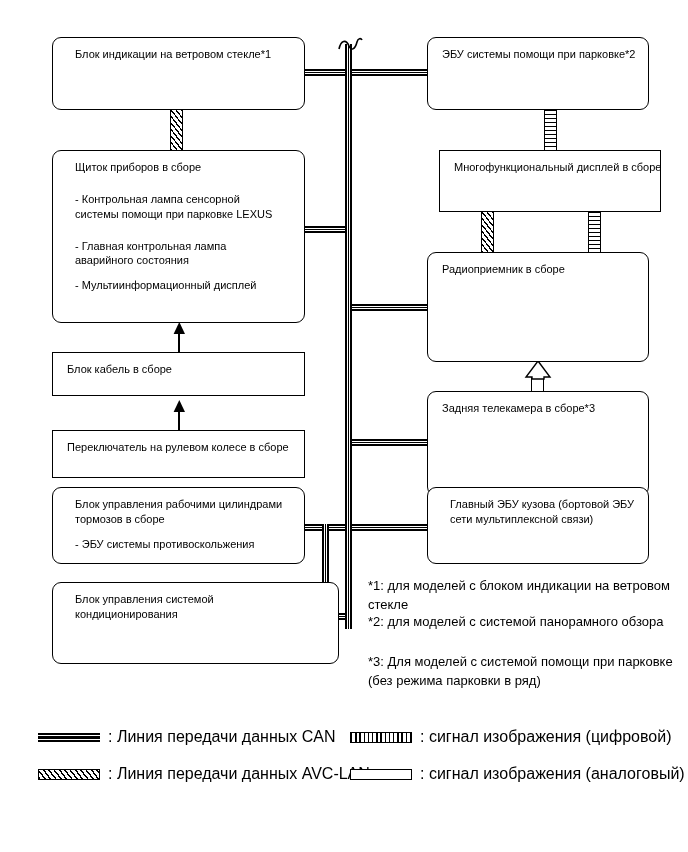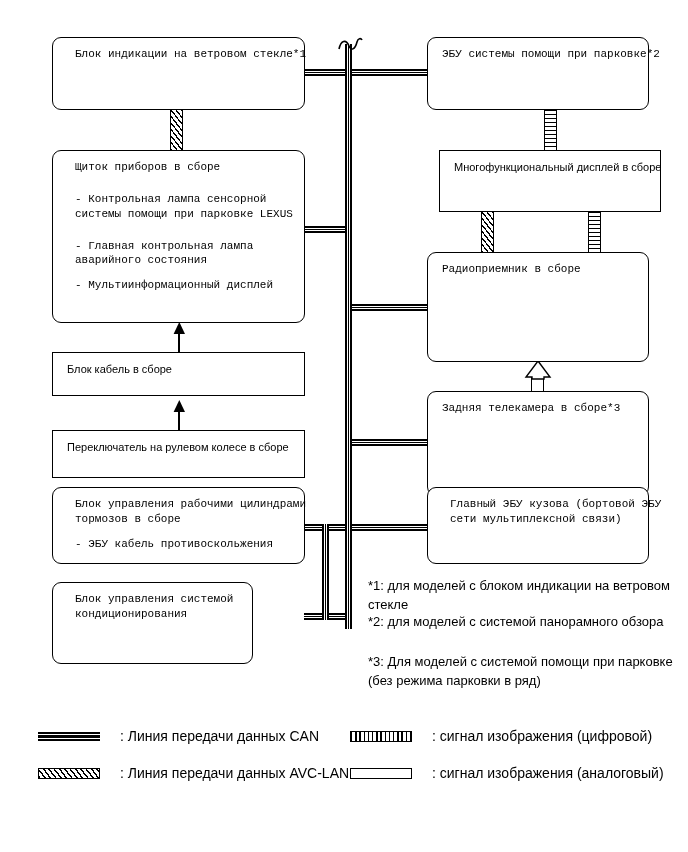--- a/index.html
+++ b/index.html
@@ -19,21 +19,21 @@
   
   .box {
     position: absolute;
     border: 1.6px solid #000;
     background: #fff;
     padding: 9px 14px 6px 22px;
     font-size: 11px;
     line-height: 1.35;
     z-index: 6;
   }
-  .box.round { border-radius: 9px; font-family: Liberation Mono, monospace; }
+  .box.round { border-radius: 9px; }
   .box.square { border-radius: 0; padding-left: 14px; }
   .box .ln { display: block; white-space: pre; }
   .box .gap-lg { display: block; height: 17px; }
   .box .gap-sm { display: block; height: 10px; }
   .box.center { text-align: left; padding-left: 14px; }
 
   
   .can-h {
     position: absolute;
     height: 7px;
@@ -105,21 +105,21 @@
   .fnote {
     position: absolute;
     font-size: 13px;
     line-height: 1.45;
     white-space: pre-line;
     z-index: 6;
   }
 
   
   .legend-row { position: absolute; display: flex; align-items: center; }
-  .legend-label { font-size: 14px; margin-left: 20px; white-space: nowrap; }
+  .legend-label { font-size: 16px; margin-left: 8px; white-space: nowrap; }
   .sw { display: inline-block; }
   .sw-can {
     width: 62px; height: 9px;
     background:
       linear-gradient(to bottom,
         #000 0px, #000 2px,
         #fff 2px, #fff 3.4px,
         #000 3.4px, #000 5.6px,
         #fff 5.6px, #fff 7px,
         #000 7px, #000 9px);
@@ -210,29 +210,29 @@
   </div>
 
   <div class="box square" style="left:52px; top:430px; width:253px; height:48px;">
     <span class="ln">Переключатель на рулевом колесе в сборе</span>
   </div>
 
   <div class="box round" style="left:52px; top:487px; width:253px; height:77px;">
     <span class="ln">Блок управления рабочими цилиндрами
 тормозов в сборе</span>
     <span class="gap-sm"></span>
-    <span class="ln">- ЭБУ кабель противоскольжения</span>
+    <span class="ln">- ЭБУ системы противоскольжения</span>
   </div>
 
   <div class="box round" style="left:427px; top:487px; width:222px; height:77px;">
     <span class="ln">Главный ЭБУ кузова (бортовой ЭБУ
 сети мультиплексной связи)</span>
   </div>
 
-  <div class="box round" style="left:52px; top:582px; width:201px; height:82px;">
+  <div class="box round" style="left:52px; top:582px; width:287px; height:82px;">
     <span class="ln">Блок управления системой
 кондиционирования</span>
   </div>
 
   <div class="avc" style="left:170px; top:109px; width:13px; height:42px;"></div>
 
   <div class="avc" style="left:481px; top:211px; width:13px; height:42px;"></div>
 
   <div class="dig" style="left:544px; top:109px; width:13px; height:42px;"></div>
 

